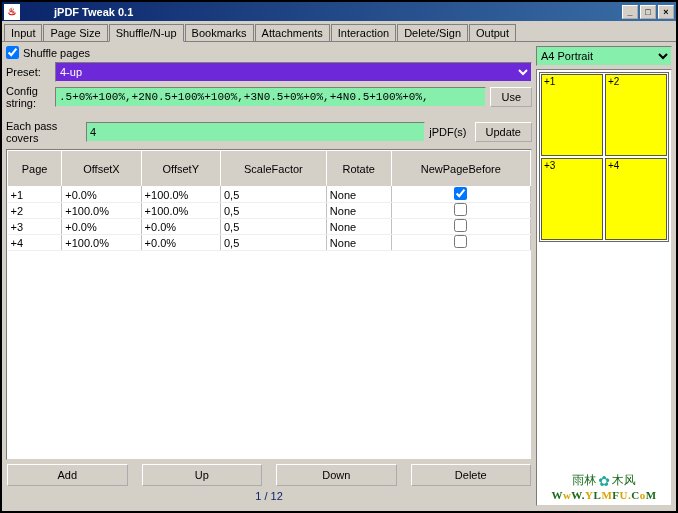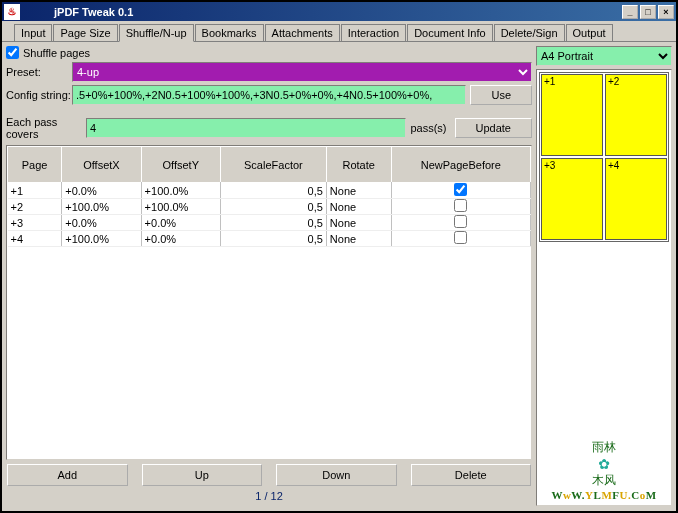--- a/index.html
+++ b/index.html
@@ -1,49 +1,49 @@
 <!DOCTYPE html>
 <html><head>
 <meta charset="utf-8">
 <style>
 * { box-sizing: border-box; margin: 0; padding: 0; }
 body { font-family: Tahoma, sans-serif; font-size: 11px; background: #d4d0c8; width: 678px; height: 513px; overflow: hidden; border: 2px solid #000; }
 .titlebar { background: linear-gradient(to right, #0a246a, #3a6ea5); color: #fff; height: 19px; display: flex; align-items: center; padding: 0 2px; font-weight: bold; }
 .titlebar .java-icon { width: 16px; height: 16px; background: #fff; margin-right: 4px; display: flex; align-items: center; justify-content: center; color: #c00; font-size: 10px; }
 .titlebar .title { flex: 1; padding-left: 30px; }
 .titlebar .winbtn { width: 16px; height: 14px; background: #d4d0c8; border: 1px outset #fff; margin-left: 2px; color: #000; font-size: 9px; text-align: center; line-height: 12px; font-family: Arial; }
-.tabs { display: flex; background: #d4d0c8; border-bottom: 1px solid #808080; padding-top: 3px; padding-left: 12px; }
+.tabs { display: flex; background: #d4d0c8; border-bottom: 1px solid #808080; padding-top: 3px; padding-left: 2px; }
 .tab { padding: 2px 6px; border: 1px solid #808080; border-bottom: none; background: #d4d0c8; margin-right: 1px; font-size: 11px; cursor: pointer; }
 .tab.active { background: #d4d0c8; border-bottom: 1px solid #d4d0c8; margin-bottom: -1px; position: relative; }
 .content { display: flex; height: 468px; }
 .left { flex: 1; padding: 4px; display: flex; flex-direction: column; }
 .right { width: 140px; padding: 4px 4px 4px 0; display: flex; flex-direction: column; }
 .row { display: flex; align-items: center; margin-bottom: 3px; }
-.row label { width: 66px; }
+.row label { width: 49px; }
 .checkbox { margin-right: 4px; }
 select, input[type=text] { font-size: 11px; border: 1px inset #d4d0c8; background: #86efac; }
-select.preset { flex: 1; background: #a21caf; color: #fff; height: 20px; }
-input.config { flex: 1; height: 20px; padding: 0 3px; }
+select.preset { flex: 1; background: #6d28d9; color: #fff; height: 20px; }
+input.config { flex: 1; height: 20px; padding: 0 3px; font-family: Liberation Mono, monospace; }
 input.pass { flex: 1; height: 20px; padding: 0 3px; }
-.btn { background: #d4d0c8; border: 1px outset #fff; padding: 2px 20px; margin-left: 4px; font-size: 11px; cursor: pointer; height: 20px; }
+.btn { background: #d4d0c8; border: 1px outset #fff; padding: 2px 10px; margin-left: 4px; font-size: 11px; cursor: pointer; height: 20px; }
 .table-wrap { border: 1px inset #d4d0c8; background: #fff; flex: 1; overflow: auto; margin-top: 2px; }
 table { width: 100%; border-collapse: collapse; font-size: 11px; }
 th { background: #d4d0c8; border: 1px outset #fff; padding: 1px 4px; font-weight: normal; height: 36px; }
 td { border-right: 1px solid #c0c0c0; border-bottom: 1px solid #eee; padding: 0 3px; height: 15px; }
-td.r { text-align: right; }
+td.r { text-align: left; }
 td.c { text-align: center; }
 .bottom-btns { display: flex; margin-top: 4px; gap: 12px; }
 .bottom-btns .btn { flex: 1; margin: 0 1px; height: 22px; }
 .pager { text-align: center; color: #0a246a; padding: 4px; }
 .paper-select { width: 100%; height: 20px; }
 .preview { flex: 1; background: #fff; border: 1px inset #d4d0c8; margin-top: 3px; position: relative; }
 .sheet { position: absolute; left: 2px; top: 2px; right: 2px; height: 170px; border: 1px solid #666; display: grid; grid-template-columns: 1fr 1fr; grid-template-rows: 1fr 1fr; }
 .slot { background: #ffff00; border: 1px solid #555; margin: 1px; font-size: 10px; padding: 1px 2px; }
 .watermark { position: absolute; bottom: 4px; display: flex; flex-direction: column; align-items: center; width: 100%; }
-.watermark .brand { font-family: "Microsoft YaHei", sans-serif; font-size: 12px; color: #1a6b1a; display: flex; align-items: center; flex-direction: column; }
+.watermark .brand { font-family: "Microsoft YaHei", sans-serif; font-size: 12px; color: #1a6b1a; display: flex; align-items: center; }
 .watermark .brand .leaf { color: #2a9; font-size: 14px; margin: 0 2px; }
 .watermark .url { font-family: Liberation Serif, serif; font-size: 11px; font-weight: bold; letter-spacing: 0.5px; }
 .watermark .url .w { color: #1a6b1a; }
 .watermark .url .y { color: #d9a400; }
 </style>
 </head>
 <body>
 
 <div class="titlebar">
   <span class="java-icon">♨</span>
@@ -53,21 +53,20 @@
   <span class="winbtn">×</span>
 </div>
 
 <div class="tabs" id="tabs">
     <div class="tab">Input</div>
     <div class="tab">Page Size</div>
     <div class="tab active">Shuffle/N-up</div>
     <div class="tab">Bookmarks</div>
     <div class="tab">Attachments</div>
     <div class="tab">Interaction</div>
-    <div class="tab">Document Info</div>
     <div class="tab">Delete/Sign</div>
     <div class="tab">Output</div>
   </div>
 
 <div class="content">
   <div class="left">
     <div class="row">
       <input type="checkbox" class="checkbox" checked="" style="">
       <span>Shuffle pages</span>
     </div>
@@ -77,21 +76,21 @@
     </div>
     <div class="row">
       <label>Config string:</label>
       <input type="text" class="config" value=".5+0%+100%,+2N0.5+100%+100%,+3N0.5+0%+0%,+4N0.5+100%+0%," style="">
       <button class="btn">Use</button>
     </div>
     <div style="height:8px"></div>
     <div class="row">
       <span style="width:80px">Each pass covers</span>
       <input type="text" class="pass" value="4" style="">
-      <span style="padding:0 4px">pass(s)</span>
+      <span style="padding:0 4px">jPDF(s)</span>
       <button class="btn">Update</button>
     </div>
     <div class="table-wrap">
       <table>
         <thead>
             <tr id="thead">
               <th>Page</th>
               <th>OffsetX</th>
               <th>OffsetY</th>
               <th>ScaleFactor</th>

